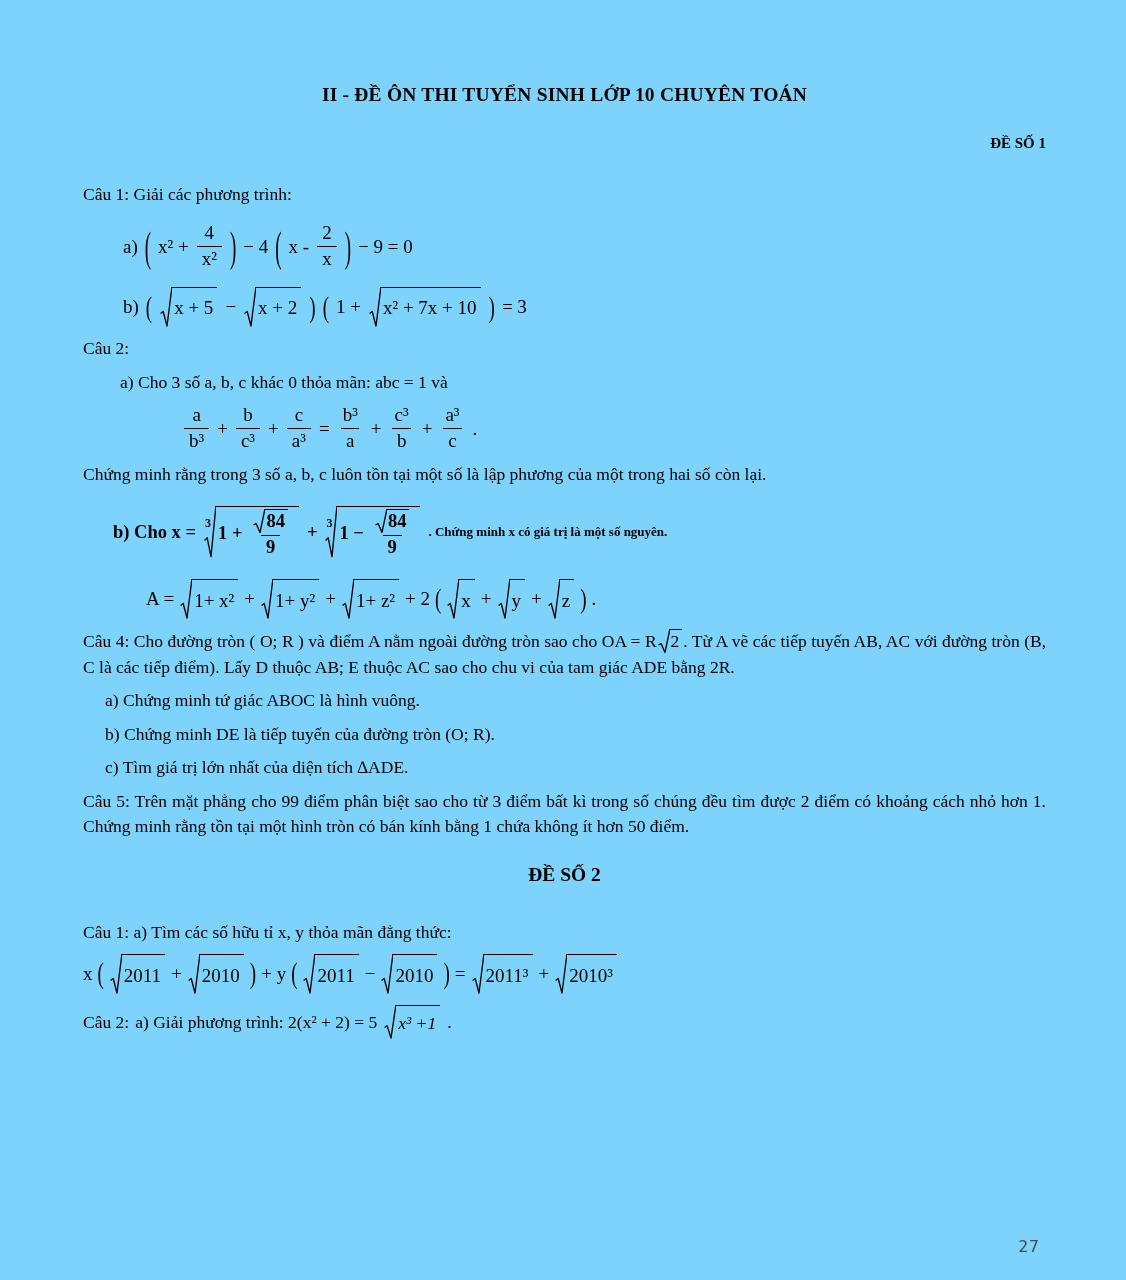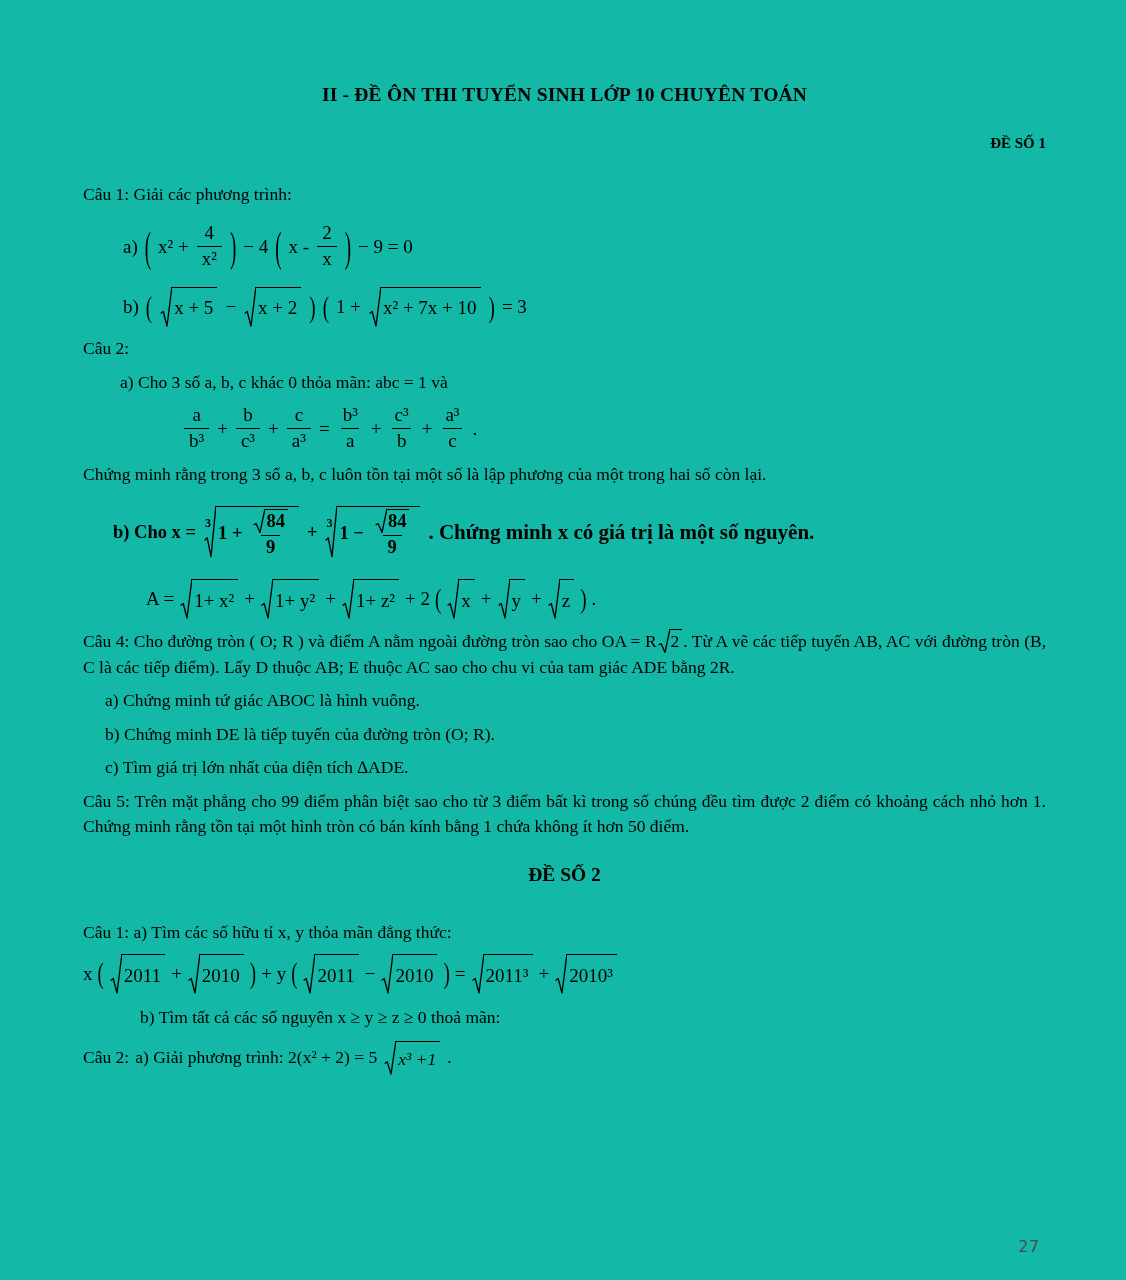--- a/index.html
+++ b/index.html
@@ -1,17 +1,17 @@
 <!DOCTYPE html>
 <html><head>
 <meta charset="utf-8">
 <style>
   html,body { margin:0; padding:0; background:#ffffff; }
   .page {
-    position:relative; width:1126px; height:1280px; background:#14b8a6;
+    position:relative; width:1126px; height:1280px; background:#7dd3fc;
     font-family:"Liberation Serif", serif; color:#000; overflow:hidden;
   }
   .content { padding:0 80px 0 83px; }
   .title { padding-top:84px; text-align:center; font-weight:bold; font-size:19.5px; letter-spacing:.2px; }
   .h-exam { text-align:right; font-weight:bold; font-size:15px; margin-top:29px; }
   .h-exam2 { text-align:center; font-weight:bold; font-size:19.5px; margin-top:24px; }
   p { margin:0; font-size:17.5px; line-height:25.5px; }
   .qlabel { font-weight:normal; }
   .pq1 { margin-top:30px; }
   .pq2 { margin-top:6px; }
@@ -207,21 +207,21 @@
                     </svg>
                   </span>
                   <span class="bd">
                     <span>84</span>
                   </span>
                 </span></span>
               <span class="den">9</span>
             </span>
           </span>
         </span>
-      <span style="font-size:21px">. Chứng minh x có giá trị là một số nguyên.</span>
+      <span style="font-size:13px">. Chứng minh x có giá trị là một số nguyên.</span>
     </div>
 
 
     <div class="mrow frA">
       <span>A =</span>
       <span class="sq">
           <span class="sg">
             <svg viewBox="0 0 12 40" preserveAspectRatio="none">
               <polyline points="0.6,26.5 3.2,24.5 7,39 11.8,1"></polyline>
             </svg>
@@ -376,21 +376,20 @@
             <svg viewBox="0 0 12 40" preserveAspectRatio="none">
               <polyline points="0.6,26.5 3.2,24.5 7,39 11.8,1"></polyline>
             </svg>
           </span>
           <span class="bd">
             <span>2010³</span>
           </span>
         </span>
     </div>
 
-    <p class="pbe2">b) Tìm tất cả các số nguyên x ≥ y ≥ z ≥  0 thoả mãn:</p>
 
     <div class="pq2e2">
       <span class="qlabel">Câu 2:</span>
       <span>a) Giải phương trình: 2(x² + 2) = 5</span>
       <span class="sq" style="height:34px">
           <span class="sg">
             <svg viewBox="0 0 12 40" preserveAspectRatio="none">
               <polyline points="0.6,26.5 3.2,24.5 7,39 11.8,1"></polyline>
             </svg>
           </span>

